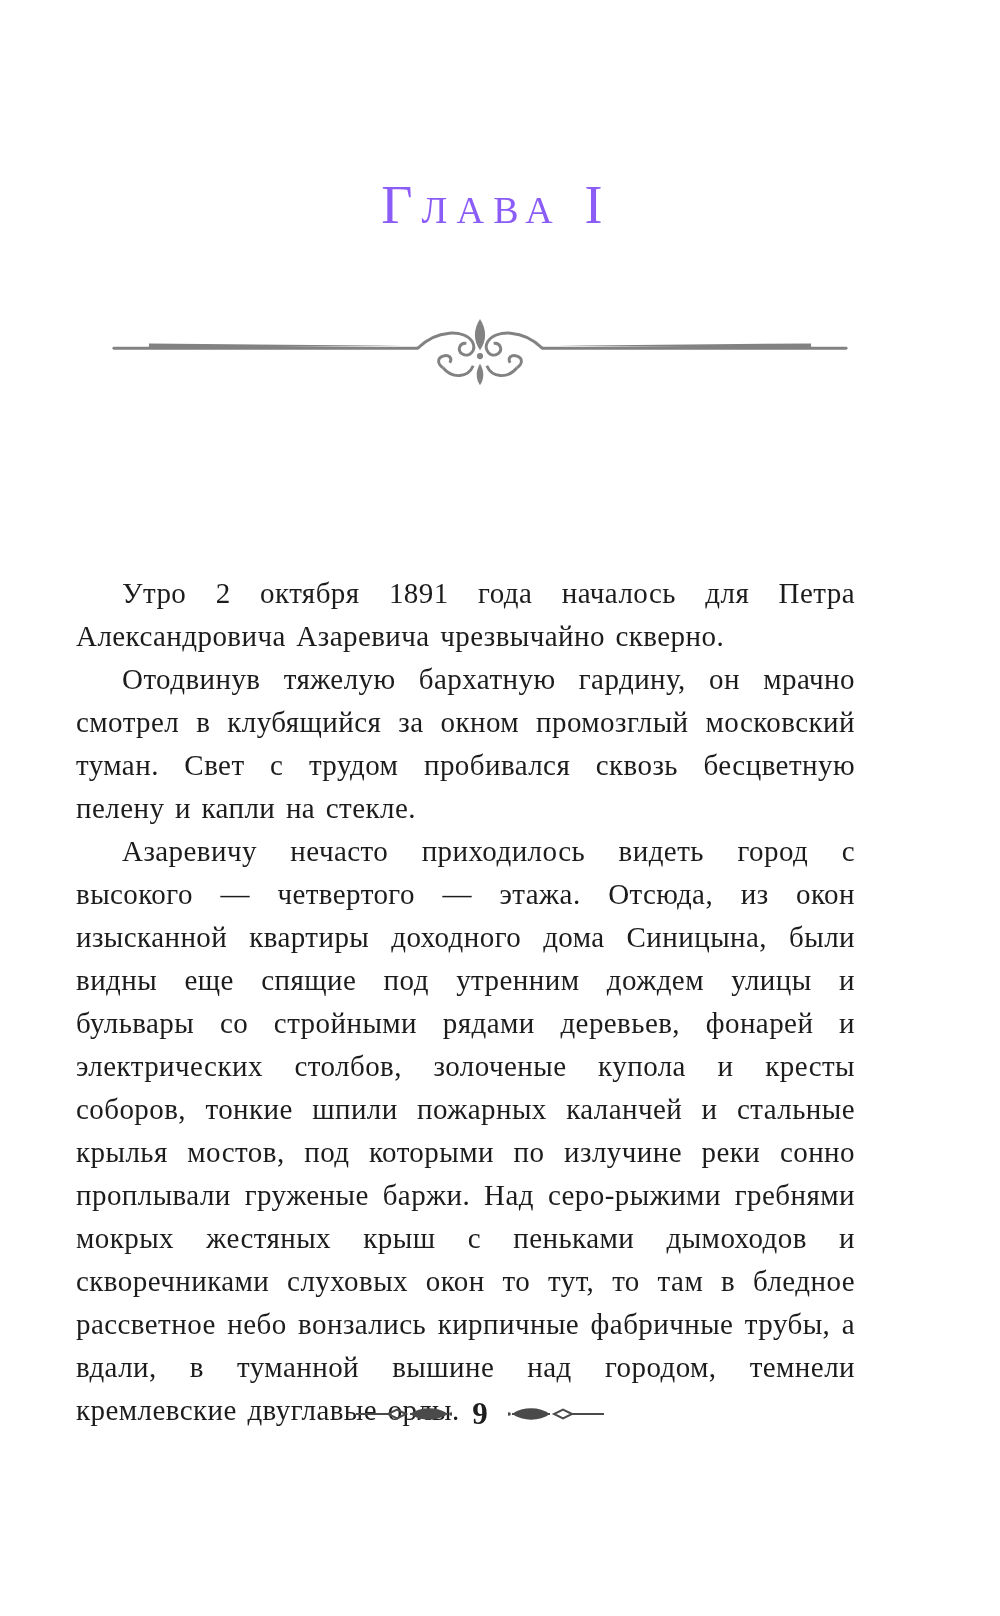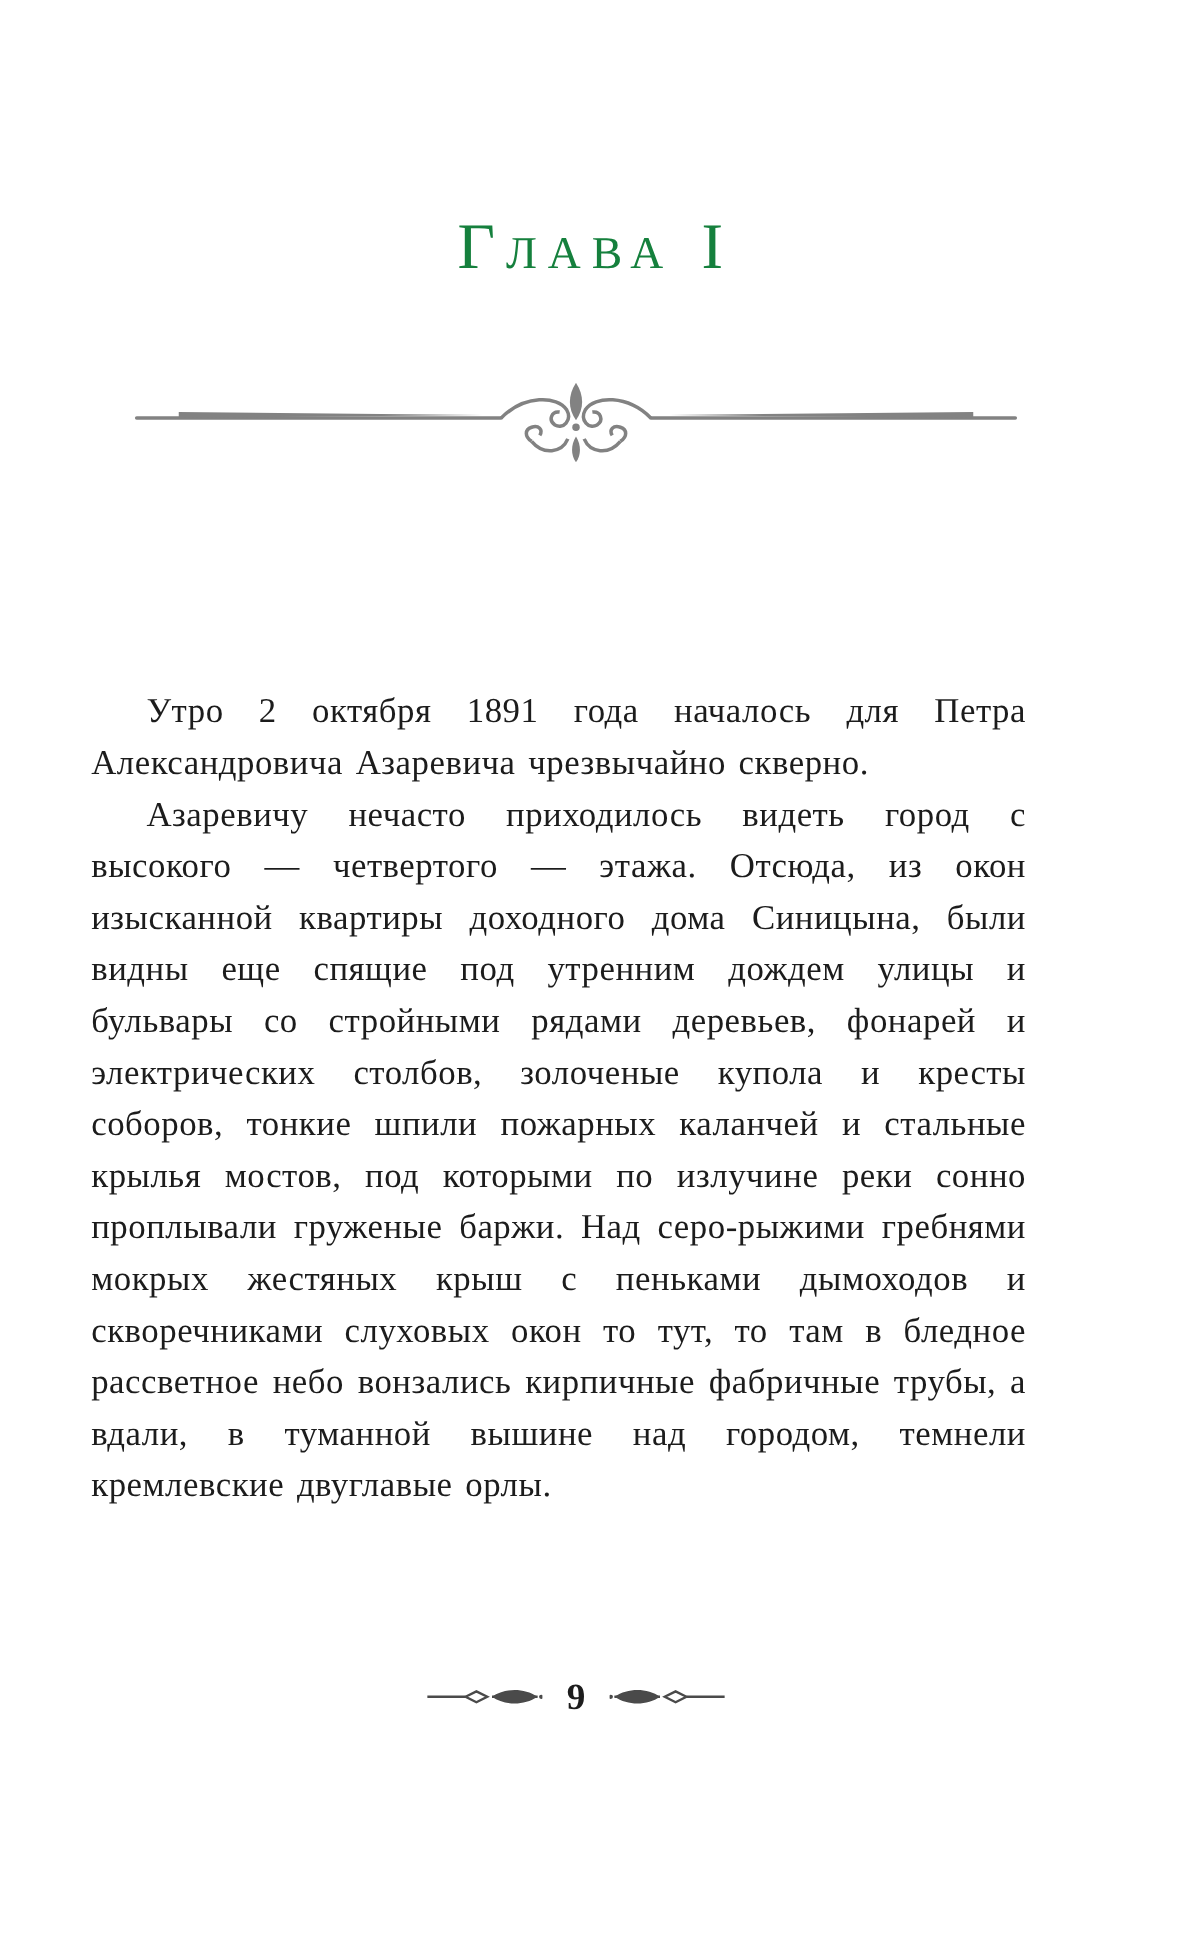--- a/index.html
+++ b/index.html
@@ -19,21 +19,21 @@
   }
   .chapter-title {
     margin: 178px 0 0 0;
     padding-left: 105px;
     padding-right: 112px;
     text-align: center;
     font-size: 54px;
     font-weight: 400;
     font-variant: small-caps;
     letter-spacing: 0.17em;
-    color: #15803d;
+    color: #8b5cf6;
     line-height: 1;
   }
   .divider {
     display: block;
     margin: 80px auto 0 auto;
   }
   .divider-wrap {
     padding-left: 105px;
     padding-right: 145px;
   }
@@ -100,20 +100,21 @@
       <g fill="#828282" stroke="none">
         <path d="M380,6 C387,17 387,28 380,38 C373,28 373,17 380,6 Z"></path>
         <circle cx="380" cy="44" r="3.2"></circle>
         <path d="M380,52 C384.5,59 384.5,68 380,74 C375.5,68 375.5,59 380,52 Z"></path>
       </g>
     </svg>
   </div>
 
   <section class="body-text">
     <p>Утро 2 октября 1891 года началось для Петра Александровича Азаревича чрезвычайно скверно.</p>
+    <p>Отодвинув тяжелую бархатную гардину, он мрачно смотрел в клубящийся за окном промозглый московский туман. Свет с трудом пробивался сквозь бесцветную пелену и капли на стекле.</p>
     <p>Азаревичу нечасто приходилось видеть город с высокого — четвертого — этажа. Отсюда, из окон изысканной квартиры доходного дома Синицына, были видны еще спящие под утренним дождем улицы и бульвары со стройными рядами деревьев, фонарей и электрических столбов, золоченые купола и кресты соборов, тонкие шпили пожарных каланчей и стальные крылья мостов, под которыми по излучине реки сонно проплывали груженые баржи. Над серо-рыжими гребнями мокрых жестяных крыш с пеньками дымоходов и скворечниками слуховых окон то тут, то там в бледное рассветное небо вонзались кирпичные фабричные трубы, а вдали, в туманной вышине над городом, темнели кремлевские двуглавые орлы.</p>
   </section>
 
   <footer class="page-footer">
     <svg class="flourish" width="96" height="20" viewBox="0 0 96 20" xmlns="http://www.w3.org/2000/svg" aria-hidden="true">
       <g stroke="#4a4a4a" fill="none" stroke-width="2">
         <path d="M0,10 L32,10"></path>
         <path d="M32,10 L41,5.5 L50,10 L41,14.5 Z"></path>
         <path d="M54,10 L92,10"></path>
       </g>

